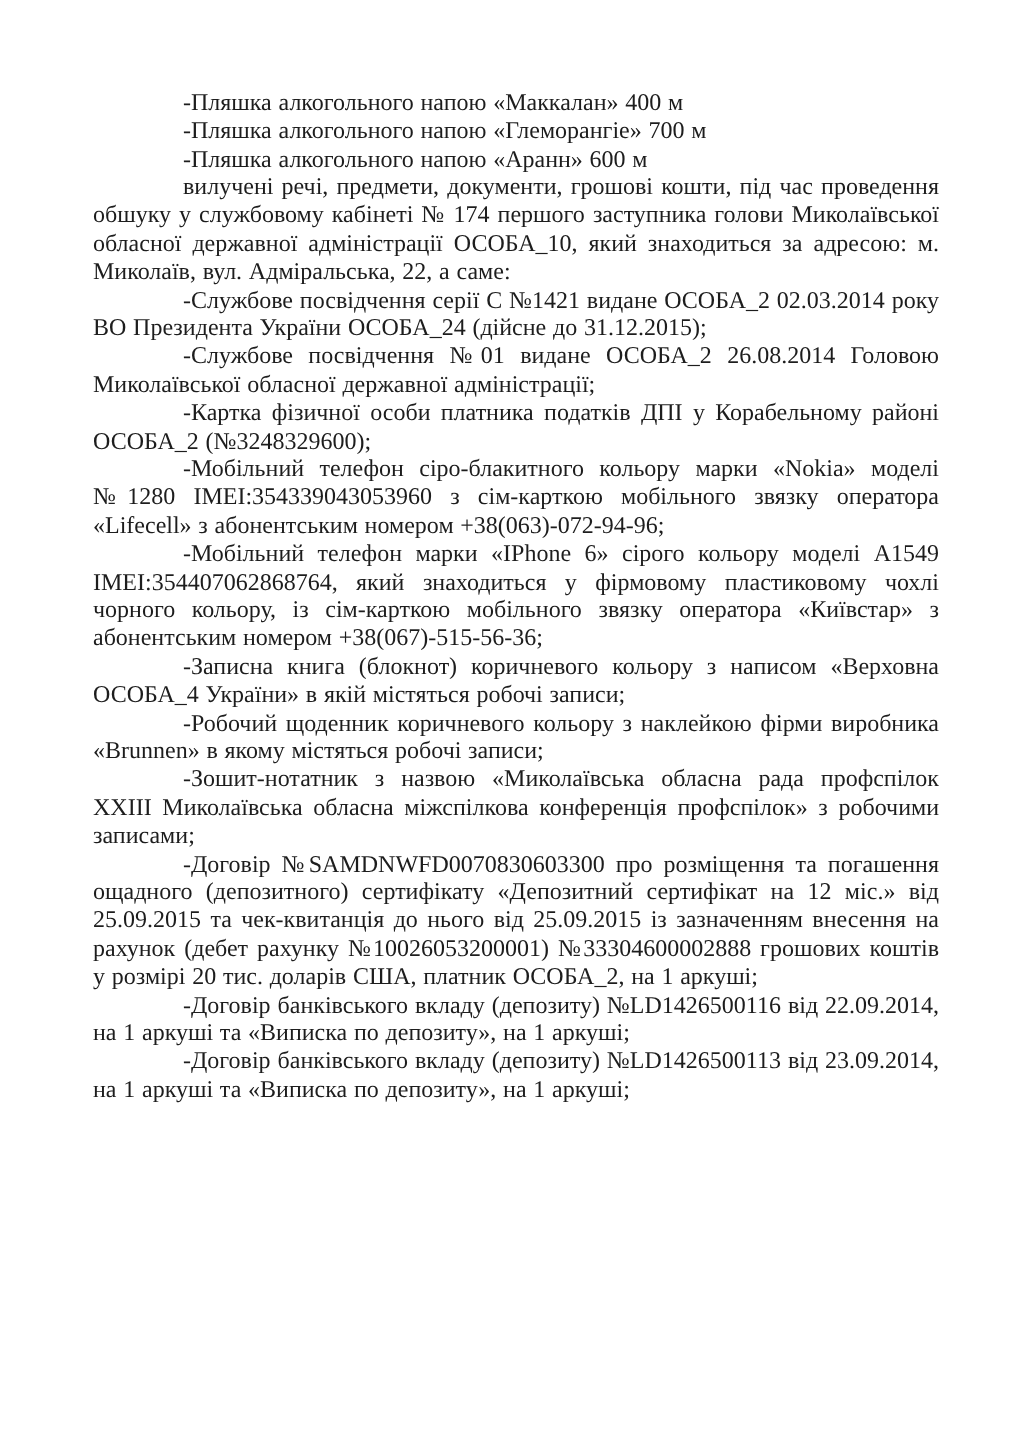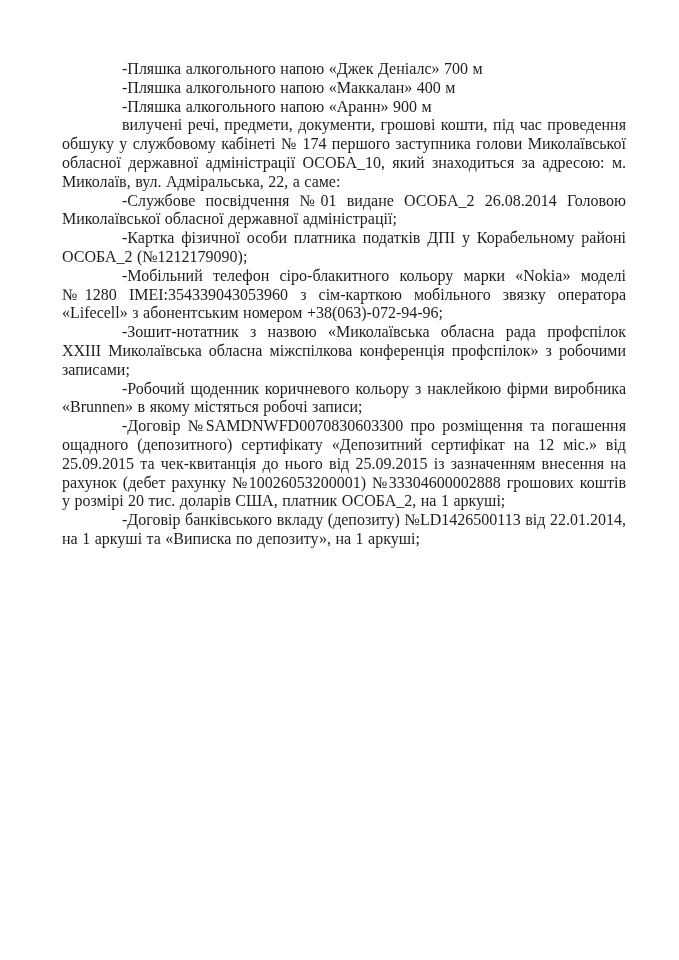--- a/index.html
+++ b/index.html
@@ -38,25 +38,29 @@
     padding: 0;
     text-indent: 60px;
     word-spacing: 0.5px;
   }
 </style>
 </head>
 <body style="background: rgb(255, 255, 255);">
 
 <div class="page">
   <div class="textblock" id="textblock" style="color: rgb(29, 29, 29);">
-      <p>-Пляшка алкогольного напою «Джек Деніалс» 700 м</p>
       <p>-Пляшка алкогольного напою «Маккалан» 400 м</p>
-      <p>-Пляшка алкогольного напою «Аранн» 900 м</p>
+      <p>-Пляшка алкогольного напою «Глеморангіе» 700 м</p>
+      <p>-Пляшка алкогольного напою «Аранн» 600 м</p>
       <p>вилучені речі, предмети, документи, грошові кошти, під час проведення обшуку у службовому кабінеті № 174 першого заступника голови Миколаївської обласної державної адміністрації ОСОБА_10, який знаходиться за адресою: м. Миколаїв, вул. Адміральська, 22, а саме:</p>
+      <p>-Службове посвідчення серії С №1421 видане ОСОБА_2 02.03.2014 року ВО Президента України ОСОБА_24 (дійсне до 31.12.2015);</p>
       <p>-Службове посвідчення №01 видане ОСОБА_2 26.08.2014 Головою Миколаївської обласної державної адміністрації;</p>
-      <p>-Картка фізичної особи платника податків ДПІ у Корабельному районі ОСОБА_2 (№1212179090);</p>
+      <p>-Картка фізичної особи платника податків ДПІ у Корабельному районі ОСОБА_2 (№3248329600);</p>
       <p>-Мобільний телефон сіро-блакитного кольору марки «Nokia» моделі №1280 IMEI:354339043053960 з сім-карткою мобільного звязку оператора «Lifecell» з абонентським номером +38(063)-072-94-96;</p>
+      <p>-Мобільний телефон марки «IPhone 6» сірого кольору моделі А1549 IMEI:354407062868764, який знаходиться у фірмовому пластиковому чохлі чорного кольору, із сім-карткою мобільного звязку оператора «Київстар» з абонентським номером +38(067)-515-56-36;</p>
+      <p>-Записна книга (блокнот) коричневого кольору з написом «Верховна ОСОБА_4 України» в якій містяться робочі записи;</p>
+      <p>-Робочий щоденник коричневого кольору з наклейкою фірми виробника «Brunnen» в якому містяться робочі записи;</p>
       <p>-Зошит-нотатник з назвою «Миколаївська обласна рада профспілок XXIII Миколаївська обласна міжспілкова конференція профспілок» з робочими записами;</p>
-      <p>-Робочий щоденник коричневого кольору з наклейкою фірми виробника «Brunnen» в якому містяться робочі записи;</p>
       <p>-Договір №SAMDNWFD0070830603300 про розміщення та погашення ощадного (депозитного) сертифікату «Депозитний сертифікат на 12 міс.» від 25.09.2015 та чек-квитанція до нього від 25.09.2015 із зазначенням внесення на рахунок (дебет рахунку №10026053200001) №33304600002888 грошових коштів у розмірі 20 тис. доларів США, платник ОСОБА_2, на 1 аркуші;</p>
-      <p>-Договір банківського вкладу (депозиту) №LD1426500113 від 22.01.2014, на 1 аркуші та «Виписка по депозиту», на 1 аркуші;</p>
+      <p>-Договір банківського вкладу (депозиту) №LD1426500116 від 22.09.2014, на 1 аркуші та «Виписка по депозиту», на 1 аркуші;</p>
+      <p>-Договір банківського вкладу (депозиту) №LD1426500113 від 23.09.2014, на 1 аркуші та «Виписка по депозиту», на 1 аркуші;</p>
     </div>
 </div>
 
 </body></html>

